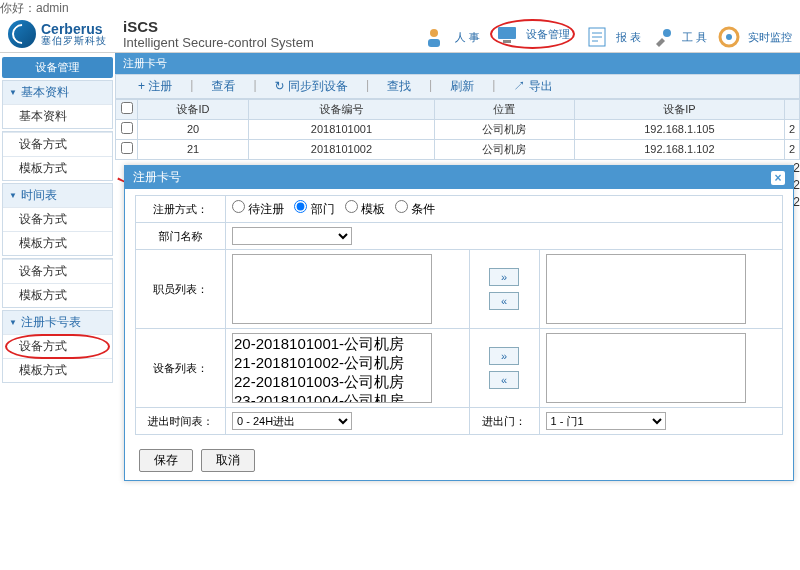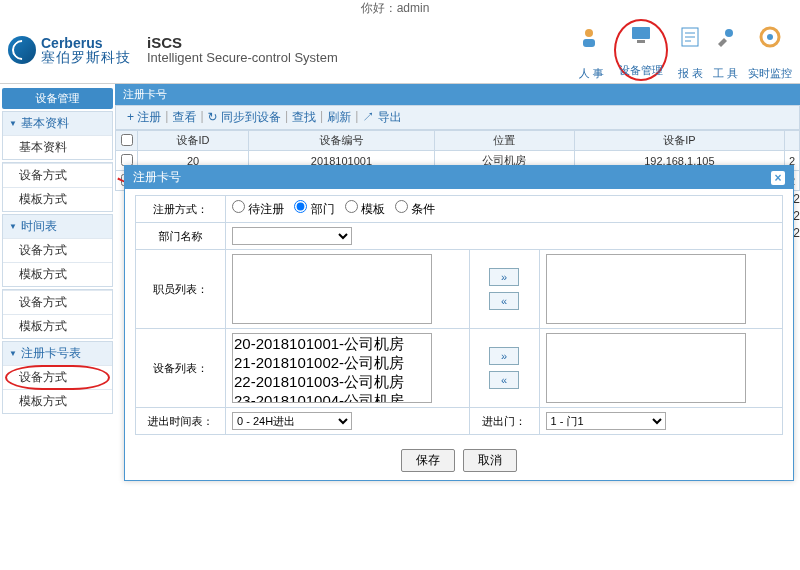--- a/index.html
+++ b/index.html
@@ -3,42 +3,42 @@
 <meta charset="utf-8">
 <style>
 *{box-sizing:border-box;margin:0;padding:0;font-family:"Microsoft YaHei",SimSun,Arial,sans-serif;font-size:12px}
 body{background:#fff;width:800px;height:570px;position:relative;overflow:hidden}
 .hdr{display:flex;align-items:center;justify-content:space-between;padding:2px 8px;border-bottom:1px solid #d0d0d0}
 .brand{display:flex;align-items:center;gap:5px}
 .logo{width:28px;height:28px;border-radius:50%;background:linear-gradient(135deg,#1b7fc4,#0a4d80);position:relative}
 .logo::after{content:"";position:absolute;inset:4px;border-radius:50%;border:2px solid #fff;border-top-color:transparent;border-left-color:transparent;transform:rotate(135deg)}
 .brand-txt{display:flex;flex-direction:column;line-height:1}
 .brand-en{font-size:14px;color:#1a5d9a;font-weight:bold}
-.brand-cn{font-size:14px;color:#1a5d9a;letter-spacing:1px}
+.brand-cn{font-size:10px;color:#1a5d9a;letter-spacing:1px}
 .prod{display:flex;flex-direction:column;margin-left:16px;line-height:1.1}
 .prod-t{font-size:15px;font-weight:bold;color:#333}
 .prod-s{font-size:13px;color:#555}
 .nav{display:flex;align-items:flex-end;gap:10px}
-.nav-item{display:flex;flex-direction:column;align-items:center;gap:17px;color:#2b6daa;cursor:pointer}
+.nav-item{display:flex;flex-direction:row;align-items:center;gap:7px;color:#2b6daa;cursor:pointer}
 .nav-item .ic{width:24px;height:24px}
 .nav-item span{font-size:11px}
 .circ{border:2px solid #d22;border-radius:50%;padding:1px 3px}
-.topbar{font-size:10px;color:#666;text-align:center;padding-right:10px}
+.topbar{font-size:10px;color:#666;text-align:left;padding-right:10px}
 .main{display:flex;height:calc(100% - 58px)}
 .side{width:115px;background:#fff;padding:4px 2px}
 .side-hd{background:#3d8bc8;color:#fff;text-align:center;padding:3px 0;font-size:11px;border-radius:2px}
 .side-sec{border:1px solid #cddbe8;margin-top:2px}
 .side-sec-h{background:#e8f1f9;color:#2b6daa;padding:3px 6px;cursor:pointer;display:flex;align-items:center;gap:4px}
 .side-sec-h::before{content:"▼";font-size:8px}
 .side-it{padding:3px 6px 3px 16px;color:#333;border-top:1px solid #e0e8f0;cursor:pointer}
 .side-it.circled{position:relative}
 .side-it.circled::after{content:"";position:absolute;inset:-1px 2px;border:2px solid #d22;border-radius:50%/70%}
 .content{flex:1;display:flex;flex-direction:column;min-width:0;position:relative}
 .tab{background:#4a96d0;color:#fff;padding:3px 8px;font-size:11px}
-.tbar{background:#eaf2f9;border:1px solid #c9d8e6;padding:3px 11px;display:flex;gap:2px;color:#2b6daa}
+.tbar{background:#eaf2f9;border:1px solid #c9d8e6;padding:3px 22px;display:flex;gap:16px;color:#2b6daa}
 .tbar a{color:#2b6daa;text-decoration:none;cursor:pointer}
 .tbar .sep{color:#aaa;margin:0 2px}
 table.dt{width:100%;border-collapse:collapse}
 table.dt th,table.dt td{border:1px solid #c9d8e6;padding:2px 4px;text-align:center;font-size:11px}
 table.dt th{background:#eaf2f9;color:#333;font-weight:normal}
 table.dt td{color:#333}
 .chk{width:12px;height:12px}
 .pgn{font-size:10px;color:#555;text-align:right;padding:3px 6px}
 .pgn select{font-size:10px}
 .arrow{position:absolute;left:116px;top:170px;color:#d22;font-size:18px;transform:rotate(-20deg)}
@@ -49,21 +49,21 @@
 .dlg-b{padding:6px 10px}
 .dlg-b table{width:100%;border-collapse:collapse}
 .dlg-b td{border:1px solid #c9d8e6;padding:4px 6px;vertical-align:middle;font-size:11px}
 .lbl{width:90px;text-align:center;background:#fff}
 .radios label{margin-right:10px}
 select,input[type=text]{font-size:11px;border:1px solid #aaa;background:#fff}
 .sel-sm{width:120px;height:18px}
 .listbox{width:200px;height:70px;border:1px solid #aaa;font-size:15px;padding:1px;overflow:auto;background:#fff;white-space:pre}
 .movebtns{display:flex;flex-direction:column;gap:6px;align-items:center}
 .mbtn{width:30px;height:18px;border:1px solid #8ab;background:#eef5fb;color:#2b6daa;cursor:pointer;font-size:11px;display:flex;align-items:center;justify-content:center}
-.dlg-f{display:flex;justify-content:center;gap:8px;padding:8px 14px}
+.dlg-f{display:flex;justify-content:flex-start;gap:8px;padding:8px 14px}
 .btn{border:1px solid #888;background:#f2f2f2;padding:2px 14px;cursor:pointer;border-radius:2px}
 </style>
 </head>
 <body>
 
 <div class="topbar"><span>你好：</span><span>admin</span></div>
 
 <div class="hdr">
   <div style="display:flex;align-items:center">
     <div class="brand">

